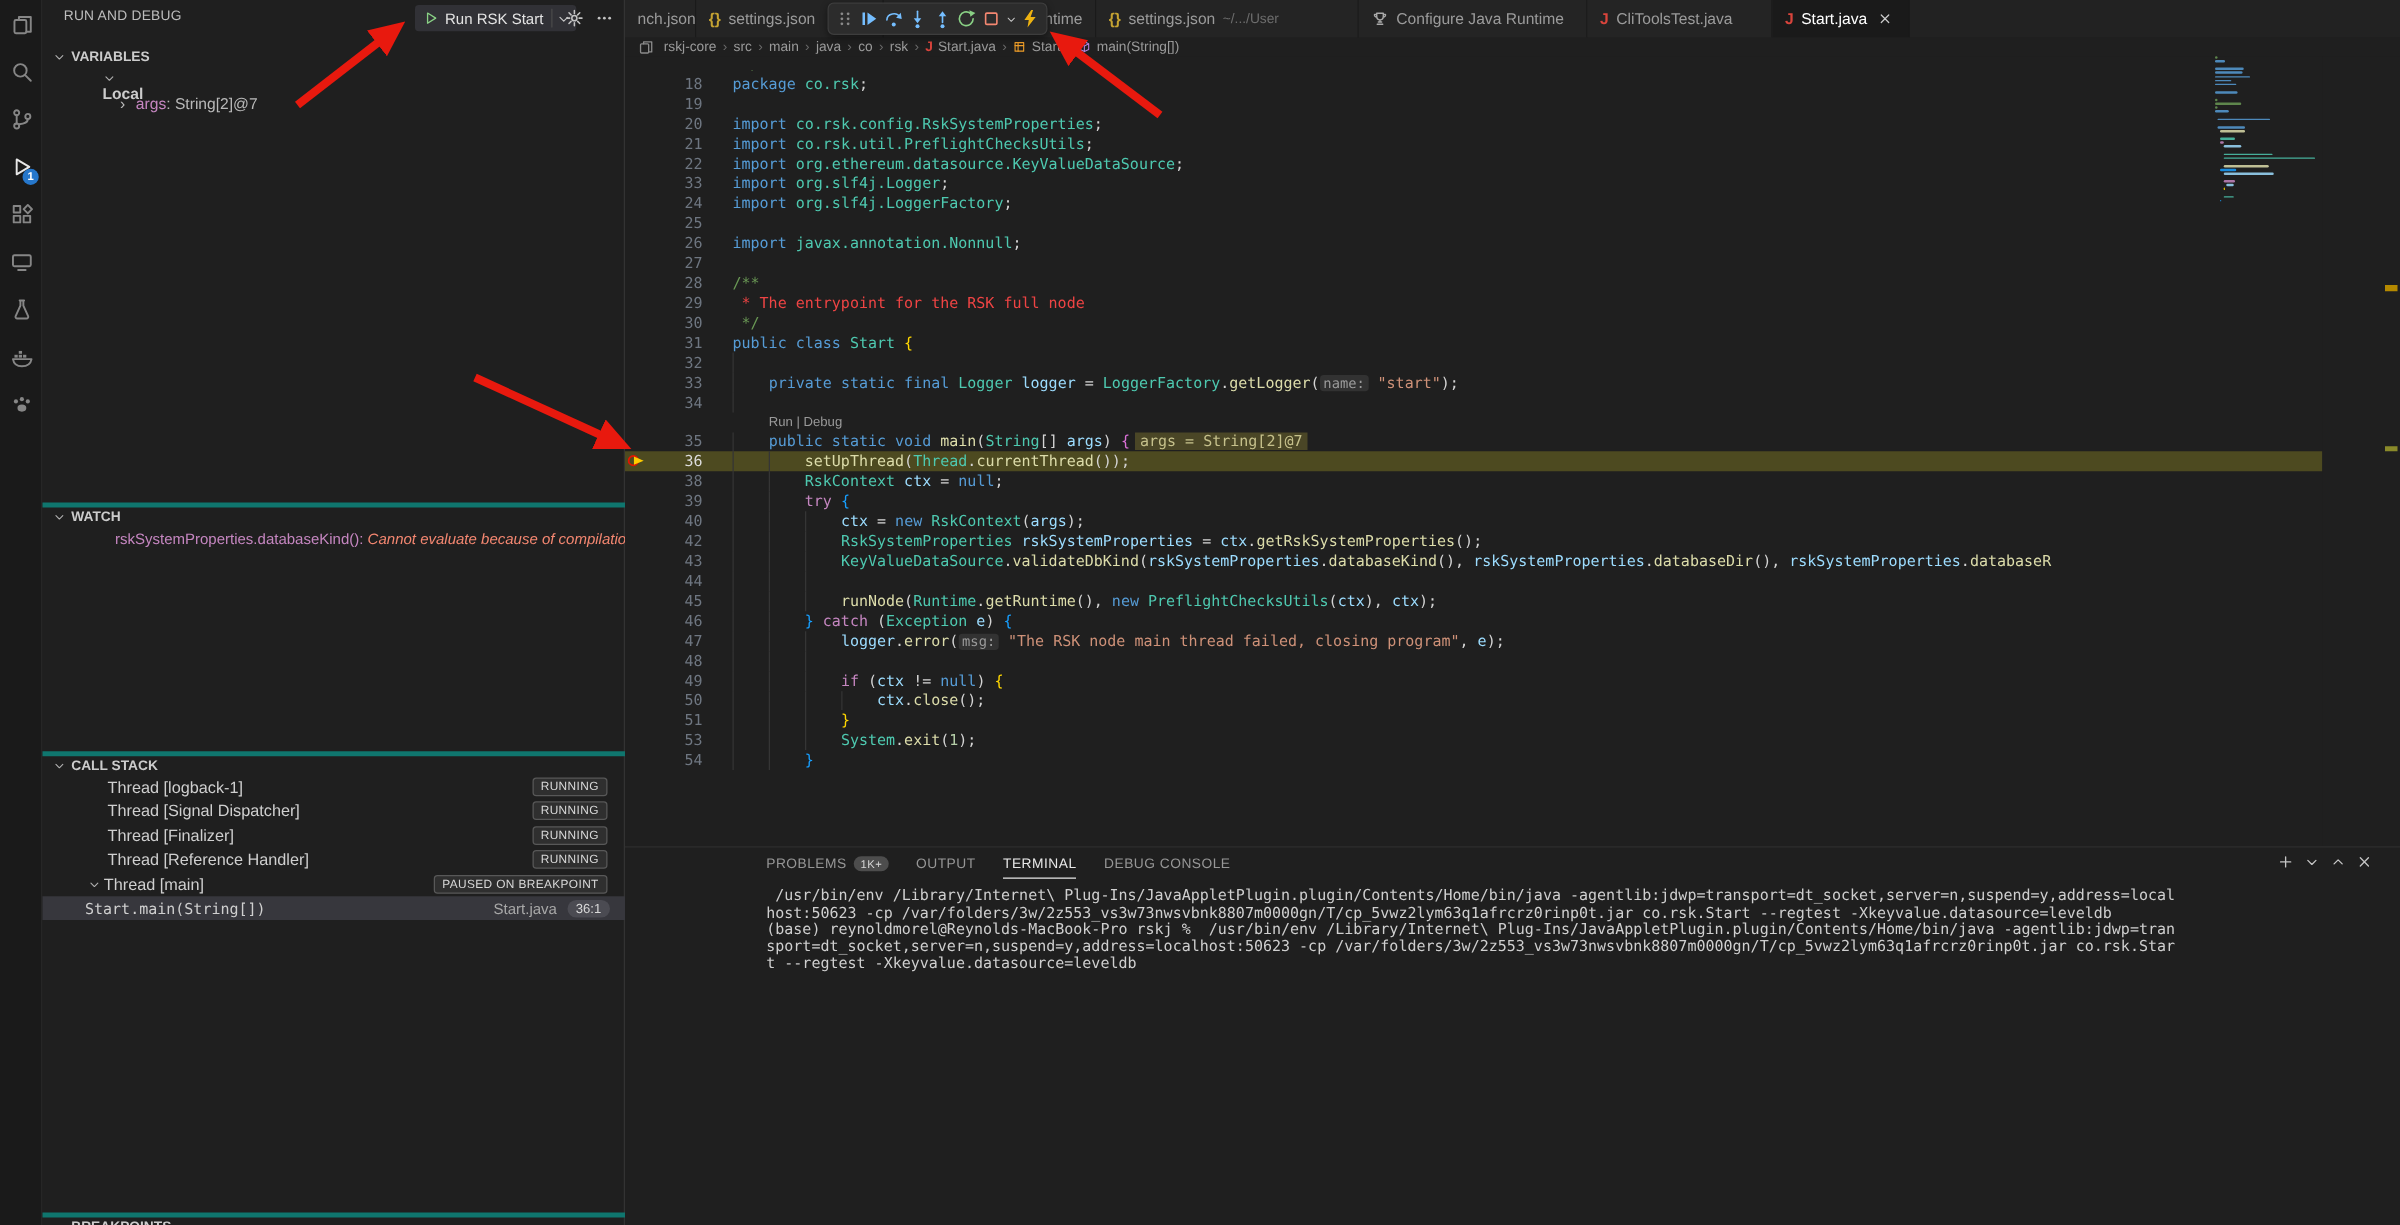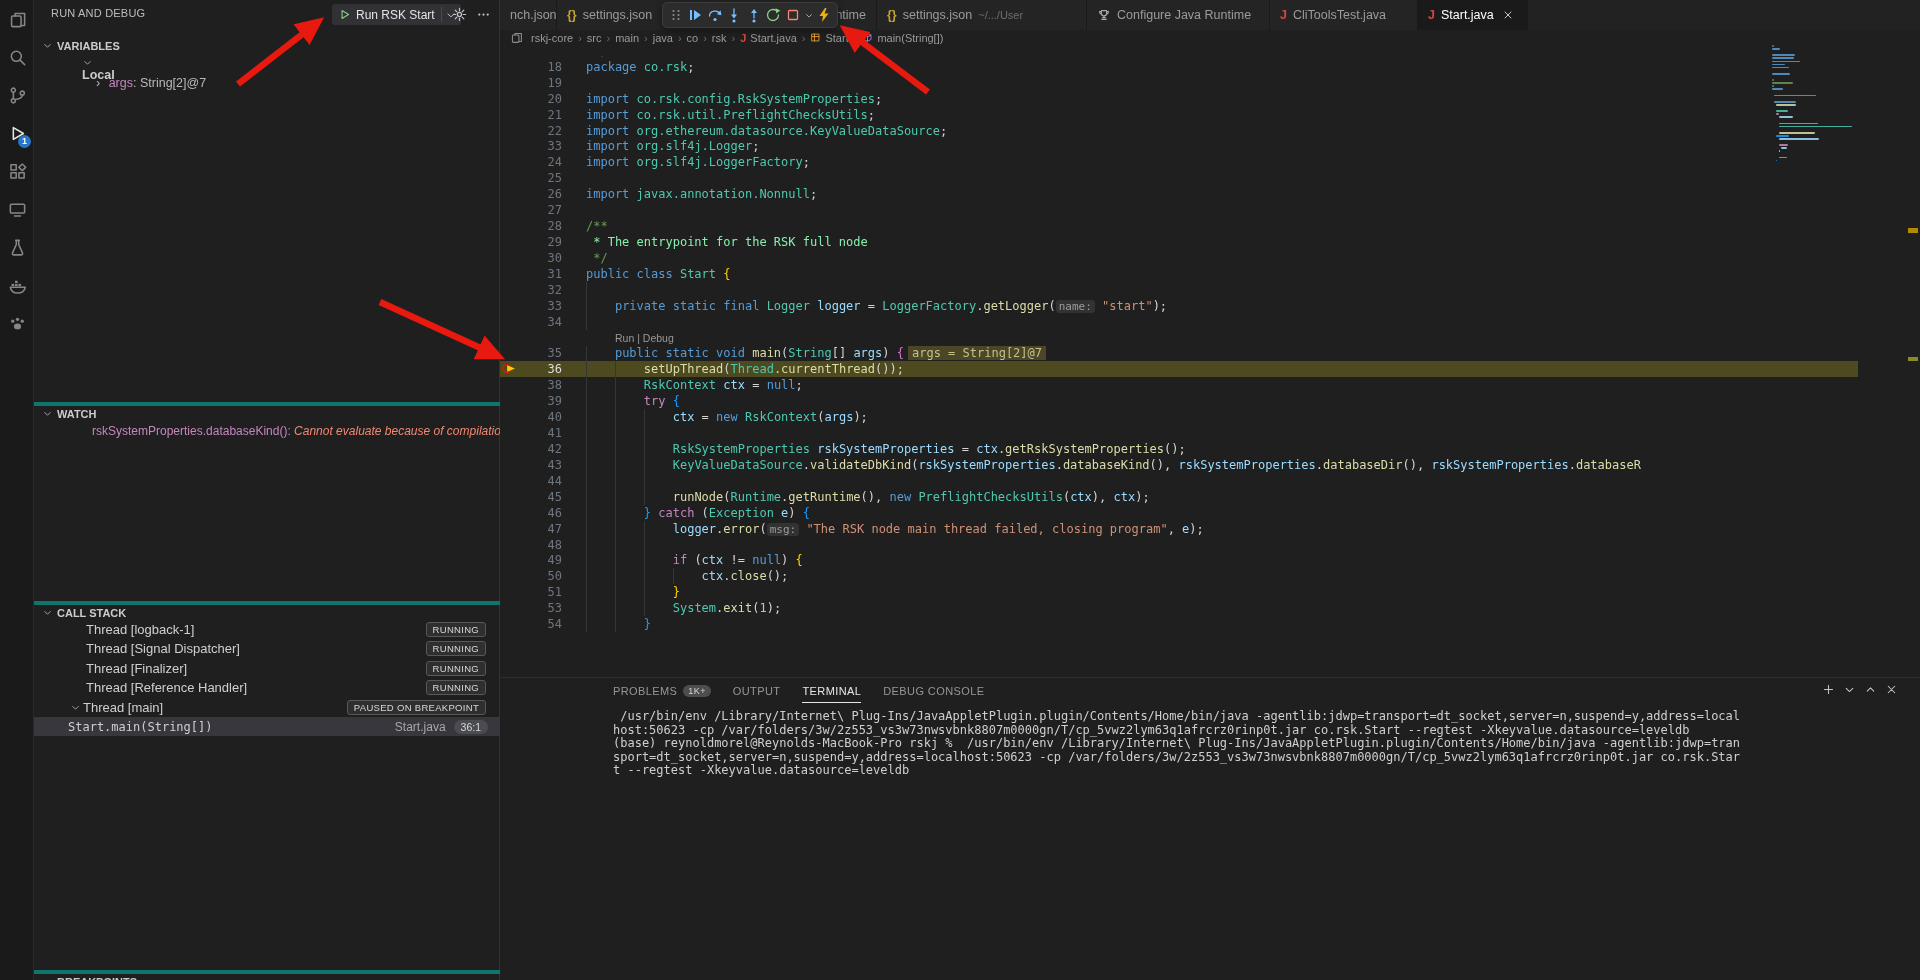--- a/index.html
+++ b/index.html
@@ -388,36 +388,35 @@
         <div class="crow "><span class="glyph"></span><span class="lnum">19</span><span class="gap"></span><span></span></div>
         <div class="crow "><span class="glyph"></span><span class="lnum">20</span><span class="gap"></span><span><span style="color:#569cd6">import </span><span style="color:#4ec9b0">co.rsk.config.RskSystemProperties</span><span style="color:#d4d4d4">;</span></span></div>
         <div class="crow "><span class="glyph"></span><span class="lnum">21</span><span class="gap"></span><span><span style="color:#569cd6">import </span><span style="color:#4ec9b0">co.rsk.util.PreflightChecksUtils</span><span style="color:#d4d4d4">;</span></span></div>
         <div class="crow "><span class="glyph"></span><span class="lnum">22</span><span class="gap"></span><span><span style="color:#569cd6">import </span><span style="color:#4ec9b0">org.ethereum.datasource.KeyValueDataSource</span><span style="color:#d4d4d4">;</span></span></div>
         <div class="crow "><span class="glyph"></span><span class="lnum">33</span><span class="gap"></span><span><span style="color:#569cd6">import </span><span style="color:#4ec9b0">org.slf4j.Logger</span><span style="color:#d4d4d4">;</span></span></div>
         <div class="crow "><span class="glyph"></span><span class="lnum">24</span><span class="gap"></span><span><span style="color:#569cd6">import </span><span style="color:#4ec9b0">org.slf4j.LoggerFactory</span><span style="color:#d4d4d4">;</span></span></div>
         <div class="crow "><span class="glyph"></span><span class="lnum">25</span><span class="gap"></span><span></span></div>
         <div class="crow "><span class="glyph"></span><span class="lnum">26</span><span class="gap"></span><span><span style="color:#569cd6">import </span><span style="color:#4ec9b0">javax.annotation.Nonnull</span><span style="color:#d4d4d4">;</span></span></div>
         <div class="crow "><span class="glyph"></span><span class="lnum">27</span><span class="gap"></span><span></span></div>
         <div class="crow "><span class="glyph"></span><span class="lnum">28</span><span class="gap"></span><span><span style="color:#6a9955">/**</span></span></div>
-        <div class="crow "><span class="glyph"></span><span class="lnum">29</span><span class="gap"></span><span><span style="color:#86efac"> * The entrypoint for the RSK full node</span></span></div>
+        <div class="crow "><span class="glyph"></span><span class="lnum">29</span><span class="gap"></span><span><span style="color:#ef4444"> * The entrypoint for the RSK full node</span></span></div>
         <div class="crow "><span class="glyph"></span><span class="lnum">30</span><span class="gap"></span><span><span style="color:#6a9955"> */</span></span></div>
         <div class="crow "><span class="glyph"></span><span class="lnum">31</span><span class="gap"></span><span><span style="color:#569cd6">public class </span><span style="color:#4ec9b0">Start</span><span style="color:#ffd700"> {</span></span></div>
         <div class="crow "><span class="glyph"></span><span class="lnum">32</span><span class="gap"></span><span class="guide" style="left:86px"></span><span>    </span></div>
         <div class="crow "><span class="glyph"></span><span class="lnum">33</span><span class="gap"></span><span class="guide" style="left:86px"></span><span>    <span style="color:#569cd6">private static final </span><span style="color:#4ec9b0">Logger</span><span style="color:#d4d4d4"> </span><span style="color:#9cdcfe">logger</span><span style="color:#d4d4d4"> = </span><span style="color:#4ec9b0">LoggerFactory</span><span style="color:#d4d4d4">.</span><span style="color:#dcdcaa">getLogger</span><span style="color:#d4d4d4">(</span><span class="hint">name:</span><span style="color:#d4d4d4"> </span><span style="color:#ce9178">"start"</span><span style="color:#d4d4d4">);</span></span></div>
         <div class="crow "><span class="glyph"></span><span class="lnum">34</span><span class="gap"></span><span class="guide" style="left:86px"></span><span>    </span></div>
         <div class="lens">Run | Debug</div>
         <div class="crow "><span class="glyph"></span><span class="lnum">35</span><span class="gap"></span><span class="guide" style="left:86px"></span><span>    <span style="color:#569cd6">public static void </span><span style="color:#dcdcaa">main</span><span style="color:#d4d4d4">(</span><span style="color:#4ec9b0">String</span><span style="color:#d4d4d4">[] </span><span style="color:#9cdcfe">args</span><span style="color:#d4d4d4">) </span><span style="color:#da70d6">{</span><span class="chip">args = String[2]@7</span></span></div>
         <div class="crow cur"><span class="glyph"><span style="position:absolute;left:2px;top:0"><svg class="ic" width="15" height="15" viewBox="0 0 16 16">
                 <circle cx="5" cy="8" r="4" fill="none" stroke="#e51400" stroke-width="1.6"></circle>
                 <path d="M5.5,4.5 L13.8,8 L5.5,11.5 z" fill="#ffcc00"></path>
               </svg></span></span><span class="lnum">36</span><span class="gap"></span><span class="guide" style="left:86px"></span><span class="guide" style="left:114.896px"></span><span>        <span style="color:#dcdcaa">setUpThread</span><span style="color:#d4d4d4">(</span><span style="color:#4ec9b0">Thread</span><span style="color:#d4d4d4">.</span><span style="color:#dcdcaa">currentThread</span><span style="color:#d4d4d4">());</span></span></div>
         <div class="crow "><span class="glyph"></span><span class="lnum">38</span><span class="gap"></span><span class="guide" style="left:86px"></span><span class="guide" style="left:114.896px"></span><span>        <span style="color:#4ec9b0">RskContext</span><span style="color:#d4d4d4"> </span><span style="color:#9cdcfe">ctx</span><span style="color:#d4d4d4"> = </span><span style="color:#569cd6">null</span><span style="color:#d4d4d4">;</span></span></div>
         <div class="crow "><span class="glyph"></span><span class="lnum">39</span><span class="gap"></span><span class="guide" style="left:86px"></span><span class="guide" style="left:114.896px"></span><span>        <span style="color:#c586c0">try </span><span style="color:#179fff">{</span></span></div>
         <div class="crow "><span class="glyph"></span><span class="lnum">40</span><span class="gap"></span><span class="guide" style="left:86px"></span><span class="guide" style="left:114.896px"></span><span class="guide" style="left:143.792px"></span><span>            <span style="color:#9cdcfe">ctx</span><span style="color:#d4d4d4"> = </span><span style="color:#569cd6">new </span><span style="color:#4ec9b0">RskContext</span><span style="color:#d4d4d4">(</span><span style="color:#9cdcfe">args</span><span style="color:#d4d4d4">);</span></span></div>
-        <div class="crow "><span class="glyph"></span><span class="lnum">41</span><span class="gap"></span><span class="guide" style="left:86px"></span><span class="guide" style="left:114.896px"></span><span class="guide" style="left:143.792px"></span><span>            </span></div>
         <div class="crow "><span class="glyph"></span><span class="lnum">42</span><span class="gap"></span><span class="guide" style="left:86px"></span><span class="guide" style="left:114.896px"></span><span class="guide" style="left:143.792px"></span><span>            <span style="color:#4ec9b0">RskSystemProperties</span><span style="color:#d4d4d4"> </span><span style="color:#9cdcfe">rskSystemProperties</span><span style="color:#d4d4d4"> = </span><span style="color:#9cdcfe">ctx</span><span style="color:#d4d4d4">.</span><span style="color:#dcdcaa">getRskSystemProperties</span><span style="color:#d4d4d4">();</span></span></div>
         <div class="crow "><span class="glyph"></span><span class="lnum">43</span><span class="gap"></span><span class="guide" style="left:86px"></span><span class="guide" style="left:114.896px"></span><span class="guide" style="left:143.792px"></span><span>            <span style="color:#4ec9b0">KeyValueDataSource</span><span style="color:#d4d4d4">.</span><span style="color:#dcdcaa">validateDbKind</span><span style="color:#d4d4d4">(</span><span style="color:#9cdcfe">rskSystemProperties</span><span style="color:#d4d4d4">.</span><span style="color:#dcdcaa">databaseKind</span><span style="color:#d4d4d4">(), </span><span style="color:#9cdcfe">rskSystemProperties</span><span style="color:#d4d4d4">.</span><span style="color:#dcdcaa">databaseDir</span><span style="color:#d4d4d4">(), </span><span style="color:#9cdcfe">rskSystemProperties</span><span style="color:#d4d4d4">.</span><span style="color:#dcdcaa">databaseR</span></span></div>
         <div class="crow "><span class="glyph"></span><span class="lnum">44</span><span class="gap"></span><span class="guide" style="left:86px"></span><span class="guide" style="left:114.896px"></span><span class="guide" style="left:143.792px"></span><span>            </span></div>
         <div class="crow "><span class="glyph"></span><span class="lnum">45</span><span class="gap"></span><span class="guide" style="left:86px"></span><span class="guide" style="left:114.896px"></span><span class="guide" style="left:143.792px"></span><span>            <span style="color:#dcdcaa">runNode</span><span style="color:#d4d4d4">(</span><span style="color:#4ec9b0">Runtime</span><span style="color:#d4d4d4">.</span><span style="color:#dcdcaa">getRuntime</span><span style="color:#d4d4d4">(), </span><span style="color:#569cd6">new </span><span style="color:#4ec9b0">PreflightChecksUtils</span><span style="color:#d4d4d4">(</span><span style="color:#9cdcfe">ctx</span><span style="color:#d4d4d4">), </span><span style="color:#9cdcfe">ctx</span><span style="color:#d4d4d4">);</span></span></div>
         <div class="crow "><span class="glyph"></span><span class="lnum">46</span><span class="gap"></span><span class="guide" style="left:86px"></span><span class="guide" style="left:114.896px"></span><span>        <span style="color:#179fff">} </span><span style="color:#c586c0">catch</span><span style="color:#d4d4d4"> (</span><span style="color:#4ec9b0">Exception</span><span style="color:#d4d4d4"> </span><span style="color:#9cdcfe">e</span><span style="color:#d4d4d4">) </span><span style="color:#179fff">{</span></span></div>
         <div class="crow "><span class="glyph"></span><span class="lnum">47</span><span class="gap"></span><span class="guide" style="left:86px"></span><span class="guide" style="left:114.896px"></span><span class="guide" style="left:143.792px"></span><span>            <span style="color:#9cdcfe">logger</span><span style="color:#d4d4d4">.</span><span style="color:#dcdcaa">error</span><span style="color:#d4d4d4">(</span><span class="hint">msg:</span><span style="color:#d4d4d4"> </span><span style="color:#ce9178">"The RSK node main thread failed, closing program"</span><span style="color:#d4d4d4">, </span><span style="color:#9cdcfe">e</span><span style="color:#d4d4d4">);</span></span></div>
         <div class="crow "><span class="glyph"></span><span class="lnum">48</span><span class="gap"></span><span class="guide" style="left:86px"></span><span class="guide" style="left:114.896px"></span><span class="guide" style="left:143.792px"></span><span>            </span></div>
         <div class="crow "><span class="glyph"></span><span class="lnum">49</span><span class="gap"></span><span class="guide" style="left:86px"></span><span class="guide" style="left:114.896px"></span><span class="guide" style="left:143.792px"></span><span>            <span style="color:#c586c0">if</span><span style="color:#d4d4d4"> (</span><span style="color:#9cdcfe">ctx</span><span style="color:#d4d4d4"> != </span><span style="color:#569cd6">null</span><span style="color:#d4d4d4">) </span><span style="color:#ffd700">{</span></span></div>
         <div class="crow "><span class="glyph"></span><span class="lnum">50</span><span class="gap"></span><span class="guide" style="left:86px"></span><span class="guide" style="left:114.896px"></span><span class="guide" style="left:143.792px"></span><span class="guide" style="left:172.688px"></span><span>                <span style="color:#9cdcfe">ctx</span><span style="color:#d4d4d4">.</span><span style="color:#dcdcaa">close</span><span style="color:#d4d4d4">();</span></span></div>
         <div class="crow "><span class="glyph"></span><span class="lnum">51</span><span class="gap"></span><span class="guide" style="left:86px"></span><span class="guide" style="left:114.896px"></span><span class="guide" style="left:143.792px"></span><span>            <span style="color:#ffd700">}</span></span></div>

